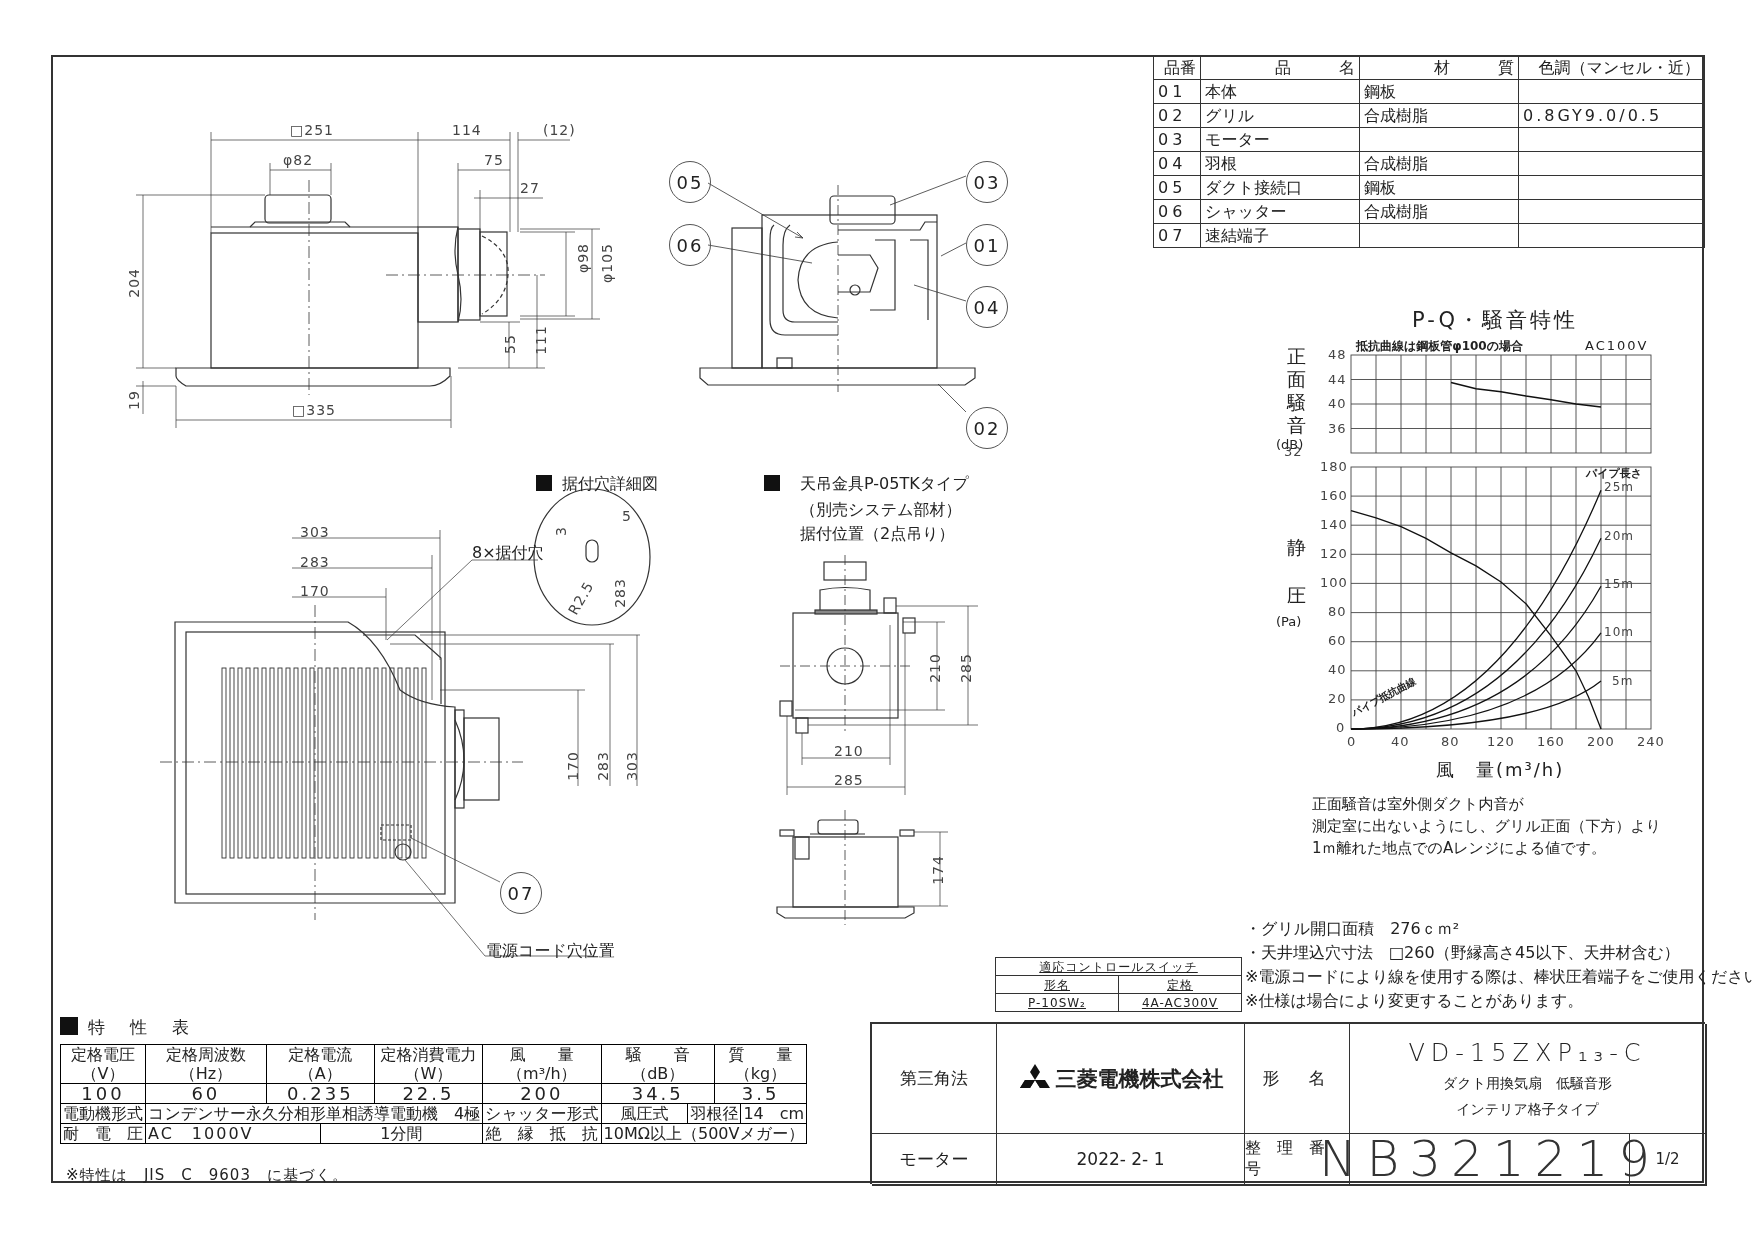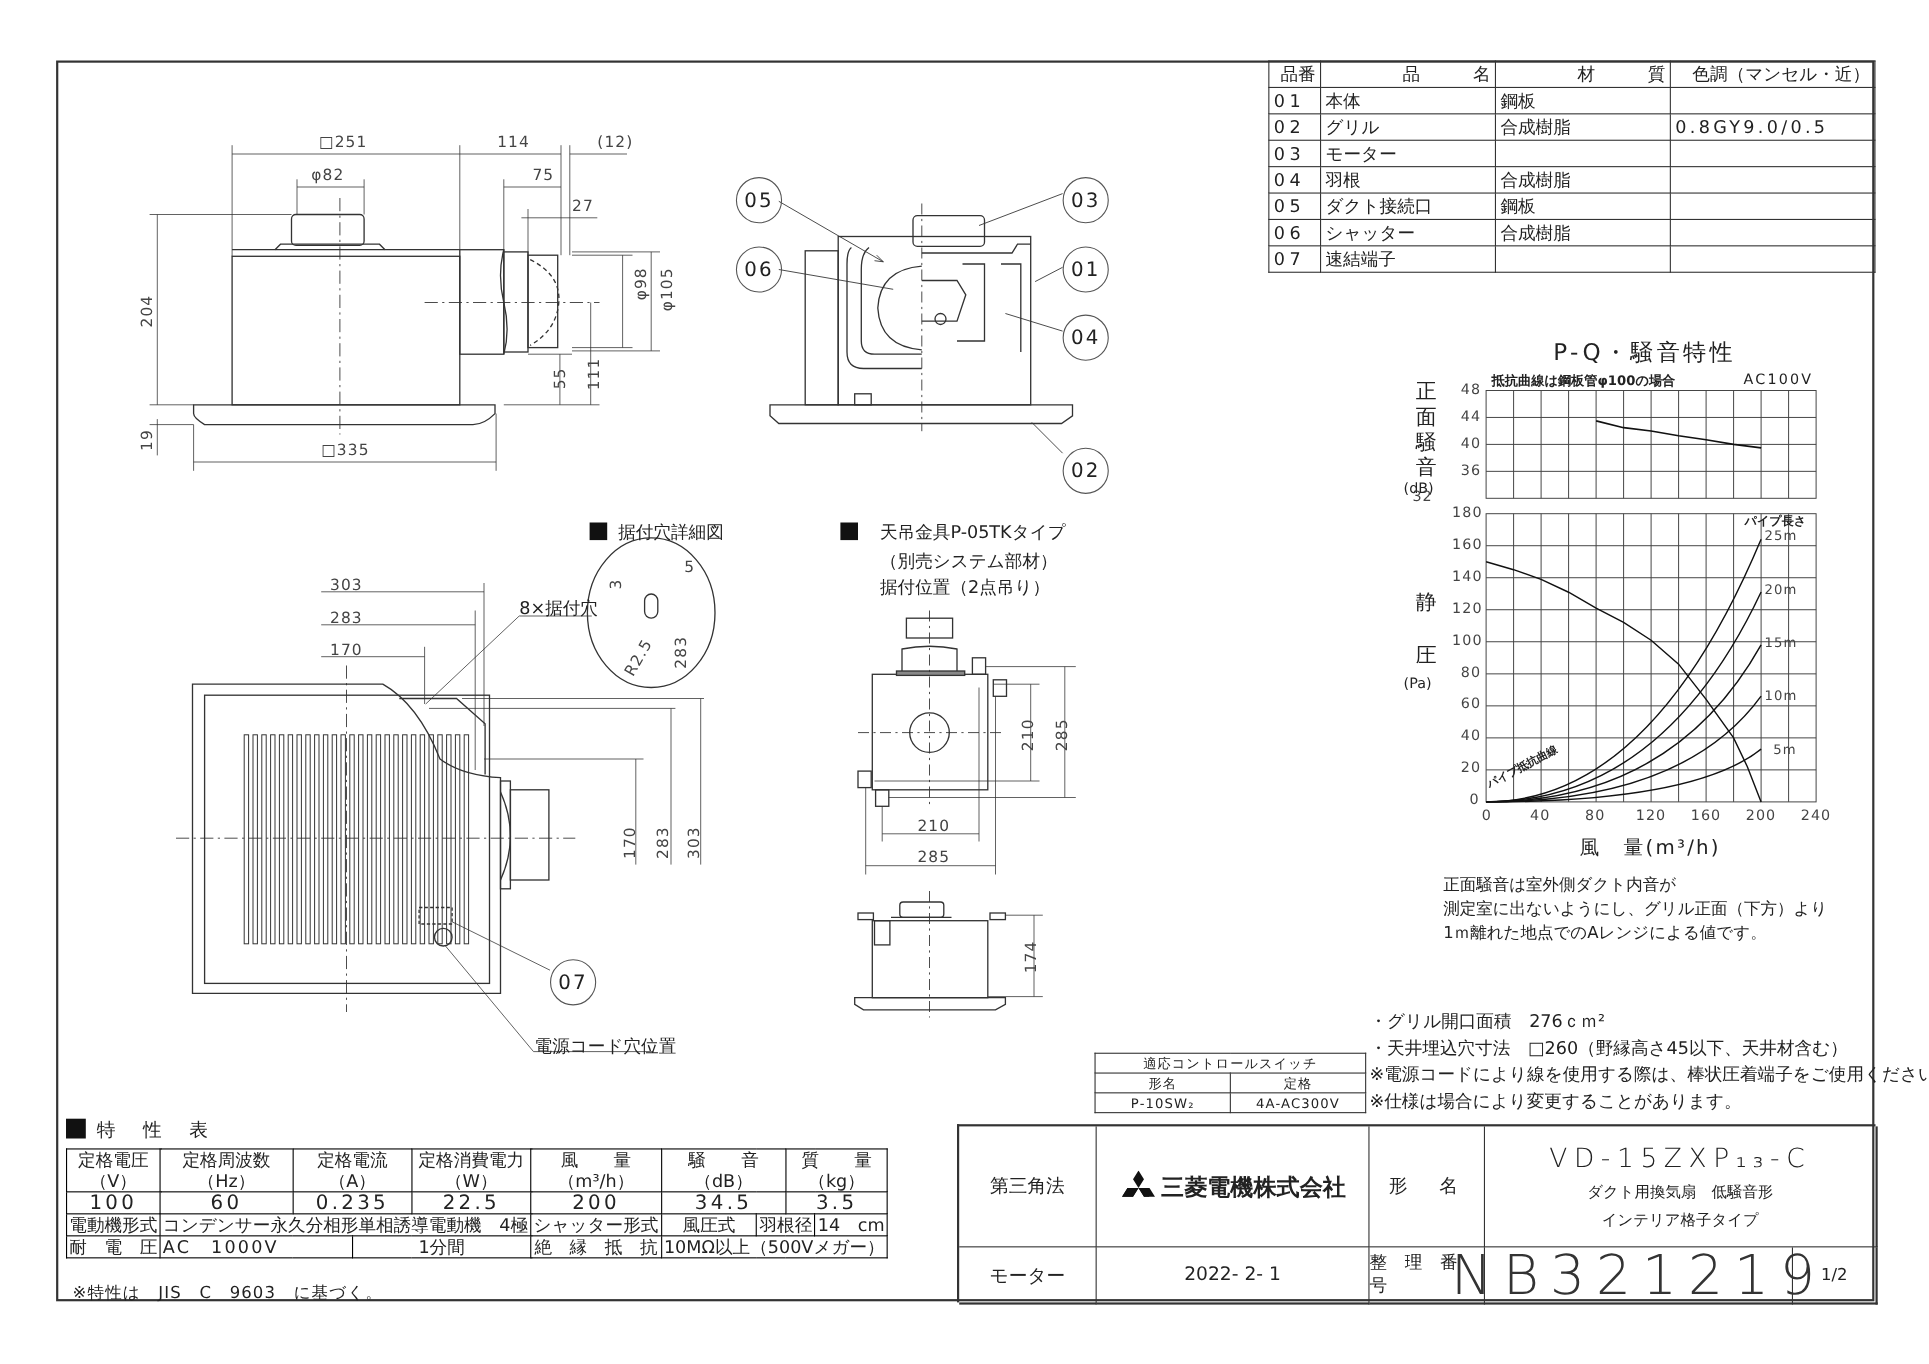--- a/index.html
+++ b/index.html
@@ -7,21 +7,21 @@
   .abs{position:absolute;}
   .frame{position:absolute;left:51px;top:55px;width:1653px;height:1128px;border:2px solid #333;box-sizing:border-box;}
   svg{position:absolute;left:0;top:0;}
   table{border-collapse:collapse;}
   .parts{position:absolute;left:1153px;top:55px;width:552px;font-size:16px;}
   .parts td{border:1px solid #333;height:23px;padding:0 4px;white-space:nowrap;line-height:22px;}
   .parts tr:first-child td{text-align:right;margin-left:11px;}
   .parts td.num{letter-spacing:4px;}
   .spec{position:absolute;left:60px;top:1044px;width:727px;font-size:16px;}
   .spec td{border:1px solid #000000;text-align:center;padding:0 2px;line-height:19px;white-space:nowrap;}
-  .ctrl{position:absolute;left:995px;top:957px;width:247px;font-size:12px;}
+  .ctrl{position:absolute;left:995px;top:957px;width:247px;font-size:12px;text-decoration:underline;}
   .ctrl td{border:1px solid #333;text-align:center;height:17px;padding:0;line-height:16px;letter-spacing:1px;}
   .title{position:absolute;left:870px;top:1022px;width:835px;height:162px;border:2px solid #333;border-right:none;border-bottom:none;box-sizing:border-box;}
   .tb{position:absolute;border-right:1px solid #333;border-bottom:1px solid #333;box-sizing:border-box;display:flex;align-items:center;justify-content:center;font-size:17px;}
   .label{font-size:16px;white-space:nowrap;}
   .dim{font-size:14px;color:#444;white-space:nowrap;letter-spacing:1px;}
   .sq{display:inline-block;width:16px;height:16px;background:#111;vertical-align:-2px;margin-right:10px;}
   .note{font-size:16px;line-height:22px;white-space:nowrap;}
   .vtxt{writing-mode:vertical-rl;text-orientation:upright;}
   .balloon{position:absolute;width:40px;height:40px;border:1px solid #555;border-radius:50%;display:flex;align-items:center;justify-content:center;font-size:18px;letter-spacing:2px;}
 </style>

